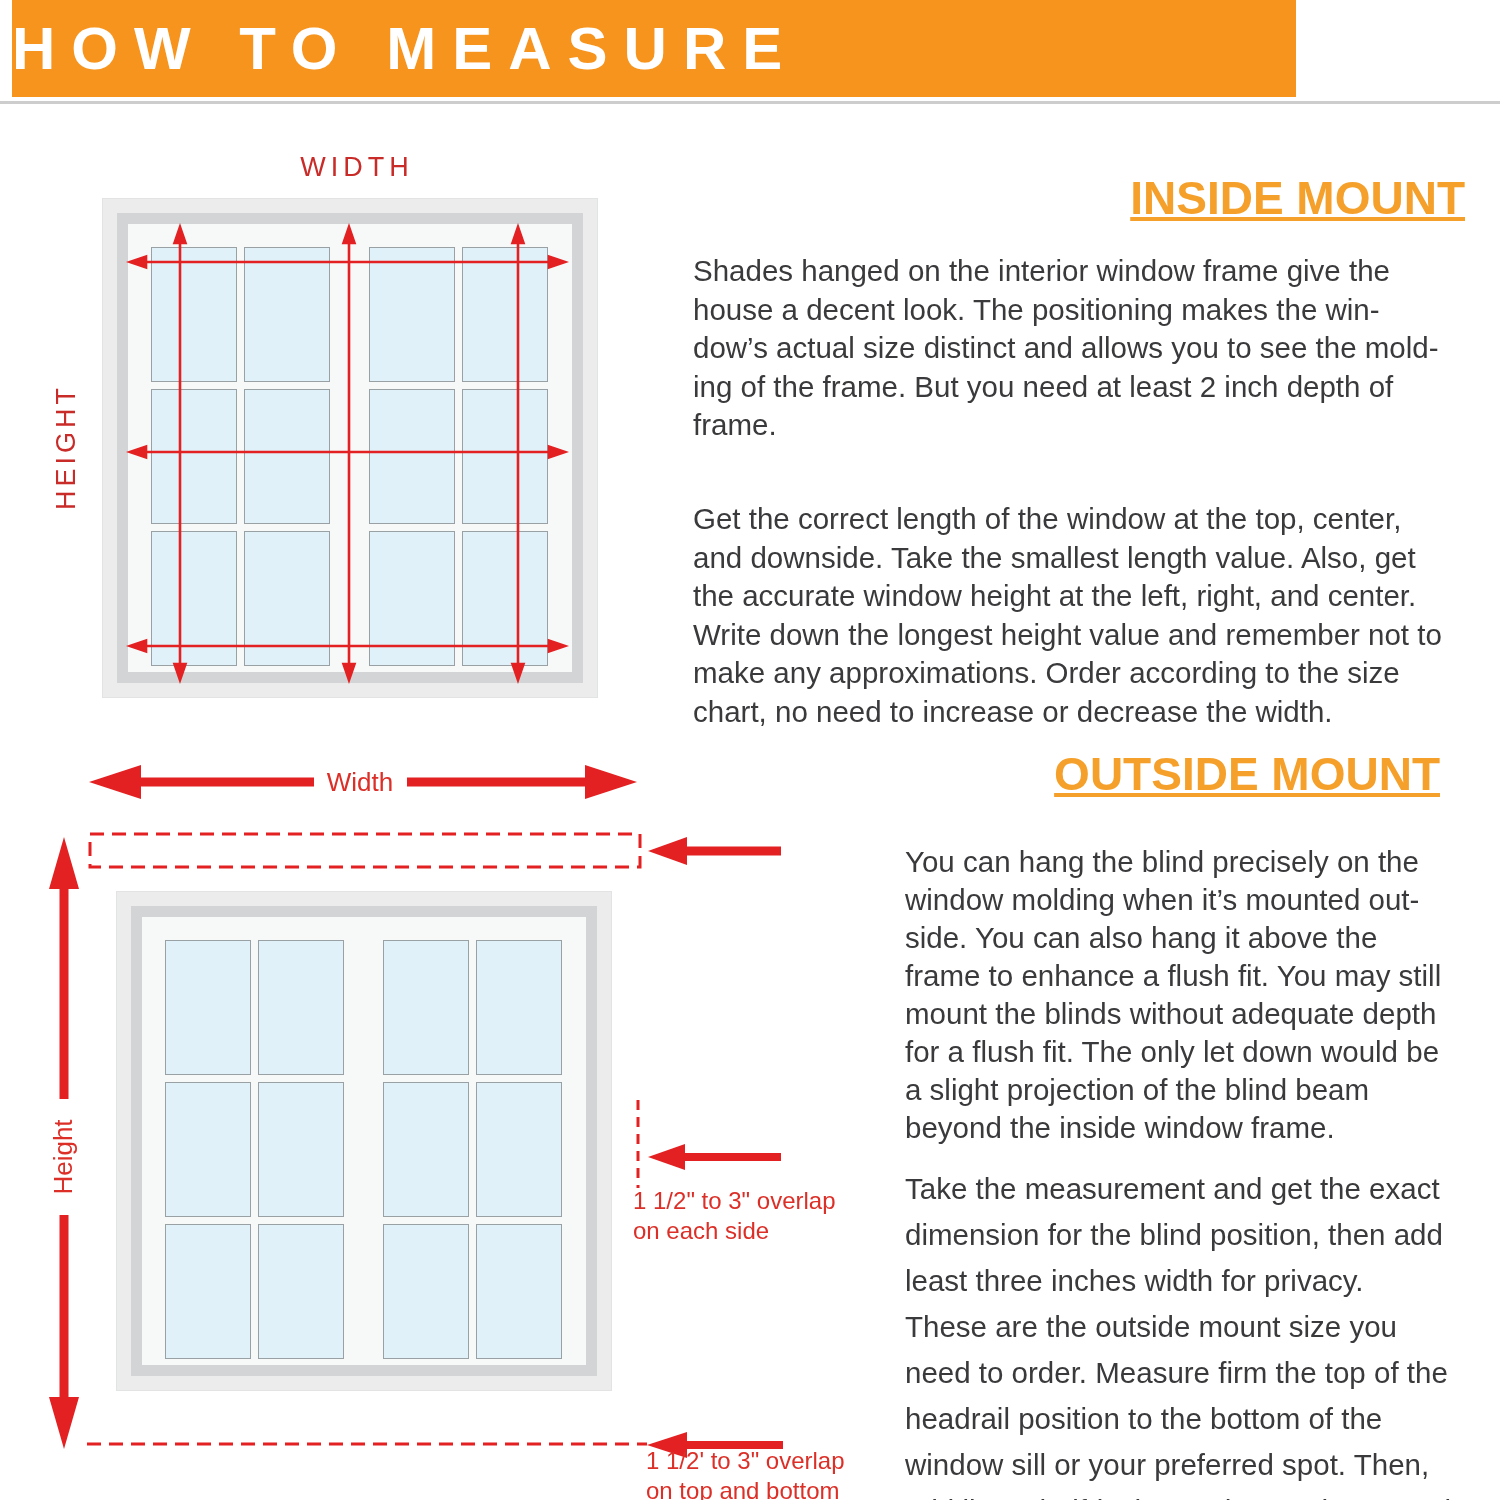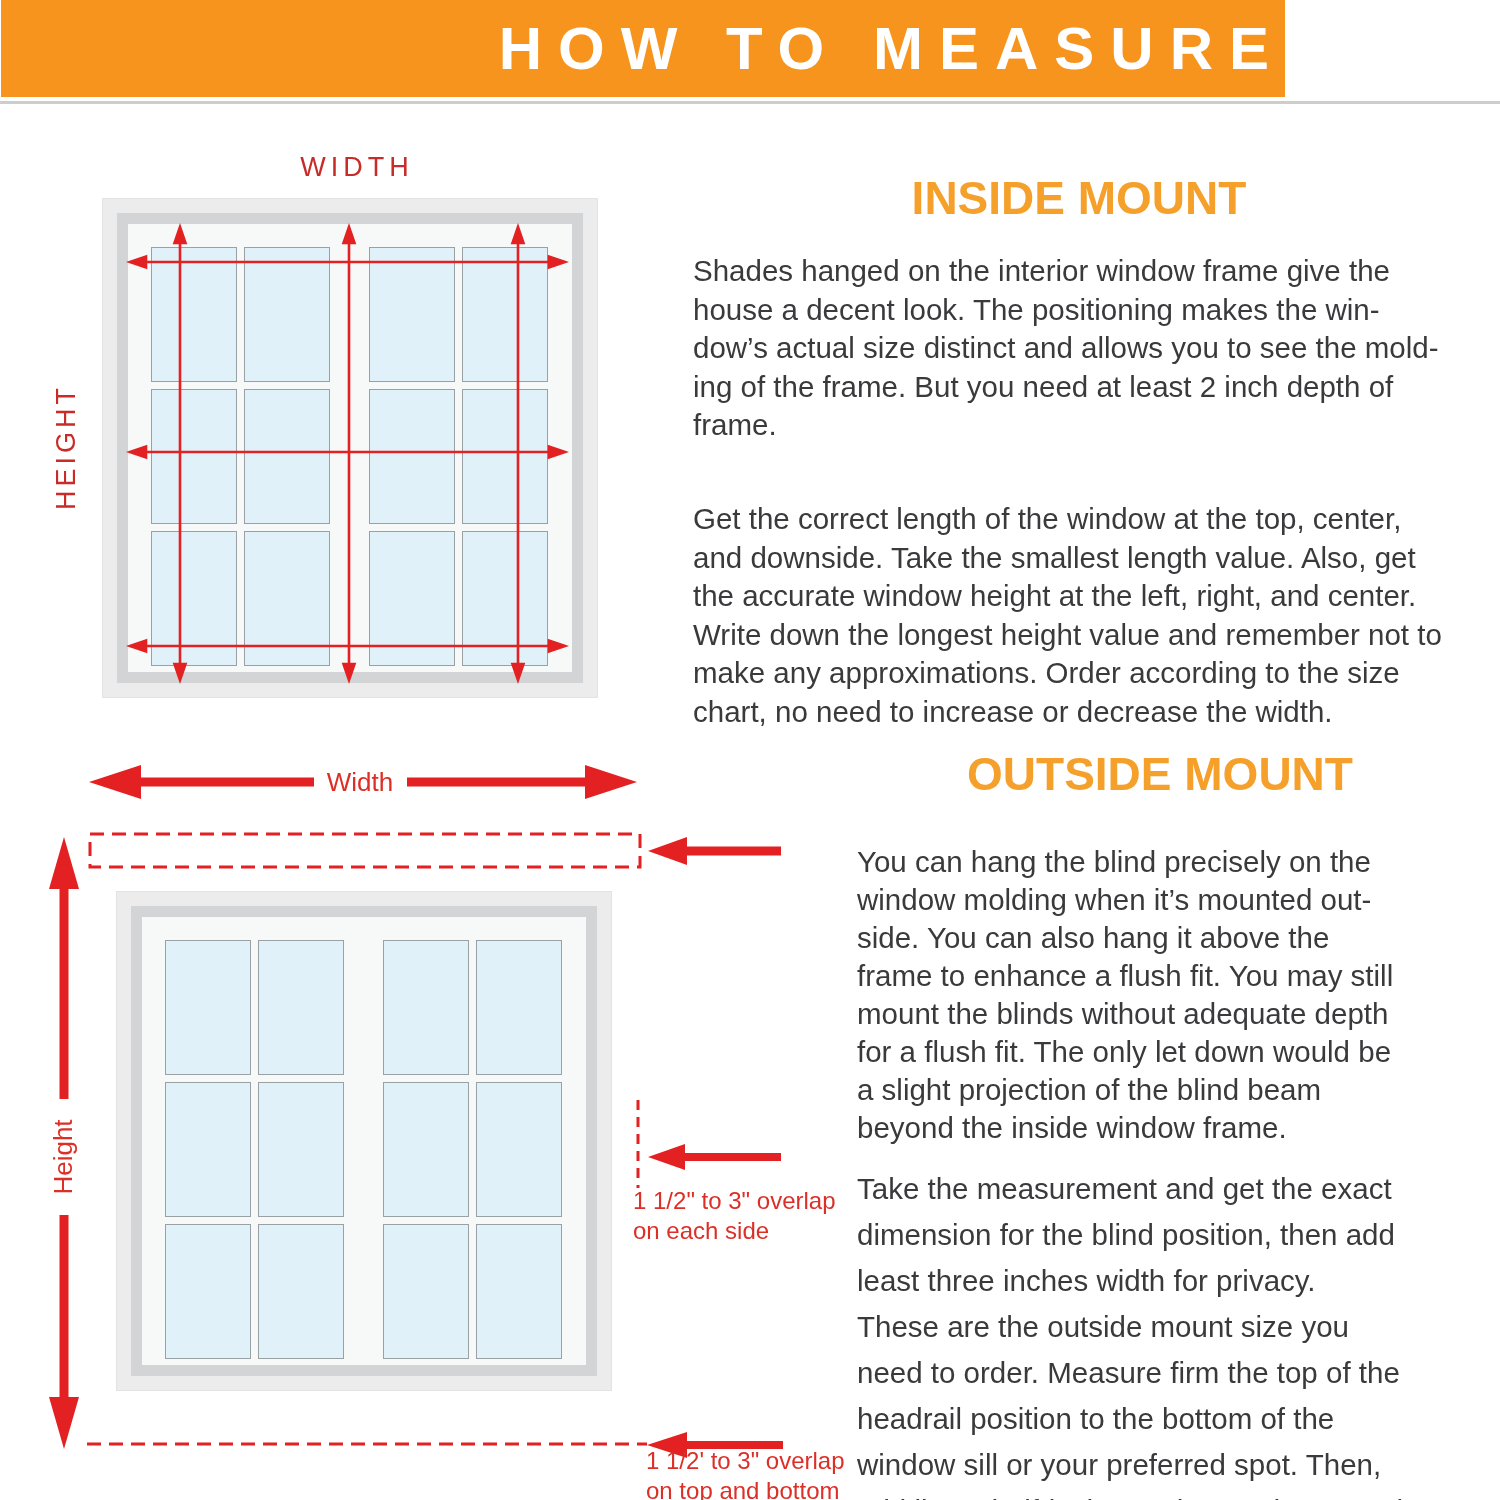--- a/index.html
+++ b/index.html
@@ -16,45 +16,45 @@
     --pane-border:#9aa1a4;
   }
   *{margin:0;padding:0;box-sizing:border-box;}
   html,body{background:#ffffff;}
   #canvas{
     position:relative;width:1500px;height:1500px;overflow:hidden;
     background:#ffffff;font-family:"Liberation Sans", sans-serif;
   }
   
   .banner{
-    position:absolute;left:1px;top:0;width:1284px;height:97px;
-    background:var(--banner-bg);display:flex;align-items:center;justify-content:flex-end;
+    position:absolute;left:12px;top:0;width:1284px;height:97px;
+    background:var(--banner-bg);display:flex;align-items:center;justify-content:flex-start;
   }
   .banner-title{
     color:#ffffff;font-size:60px;font-weight:bold;letter-spacing:16px;white-space:nowrap;
   }
   .banner-line{position:absolute;left:0;top:101px;width:1500px;height:3px;background:#cdcdcd;}
   
   .window{position:absolute;width:496px;height:500px;background:var(--frame-outer);border:1px solid #e2e3e4;}
   .win-mid{position:absolute;inset:14px;background:var(--frame-mid);}
   .win-inner{position:absolute;inset:25px;background:var(--frame-inner);}
   .pane-field{position:absolute;left:23px;top:23px;width:397px;height:419px;display:flex;gap:7px;}
   .sash{width:179px;height:419px;display:grid;grid-template-columns:86px 86px;grid-template-rows:135px 135px 135px;gap:7px;}
   .mullion{width:25px;height:419px;background:var(--frame-inner);}
   .pane{background:var(--pane-blue);border:1px solid var(--pane-border);}
   
   .red-caps{color:var(--label-red-dark);font-size:27px;letter-spacing:5px;font-weight:normal;}
   .rot{display:flex;align-items:center;justify-content:center;transform:rotate(-90deg);}
   .red-note{color:var(--label-red);font-size:24px;line-height:30px;white-space:pre-line;}
   .red-mid{color:var(--label-red);font-size:26px;}
   
-  .mount-heading{position:absolute;color:var(--heading-orange);font-weight:bold;font-size:46px;text-align:center;line-height:56px;}
+  .mount-heading{position:absolute;color:var(--heading-orange);font-weight:bold;font-size:46px;text-align:right;line-height:56px;text-decoration:underline;}
   .body-para{position:absolute;color:var(--body-text);white-space:pre-line;}
   .para-inside{left:693px;width:795px;font-size:29.5px;line-height:38.6px;}
-  .para-outside{left:857px;width:580px;font-size:29.5px;line-height:38px;}
+  .para-outside{left:905px;width:580px;font-size:29.5px;line-height:38px;}
   svg{position:absolute;display:block;}
 </style>
 </head>
 <body>
 
 <div id="canvas">
 
   <div class="banner">
     <div class="banner-title">HOW TO MEASURE</div>
   </div>

